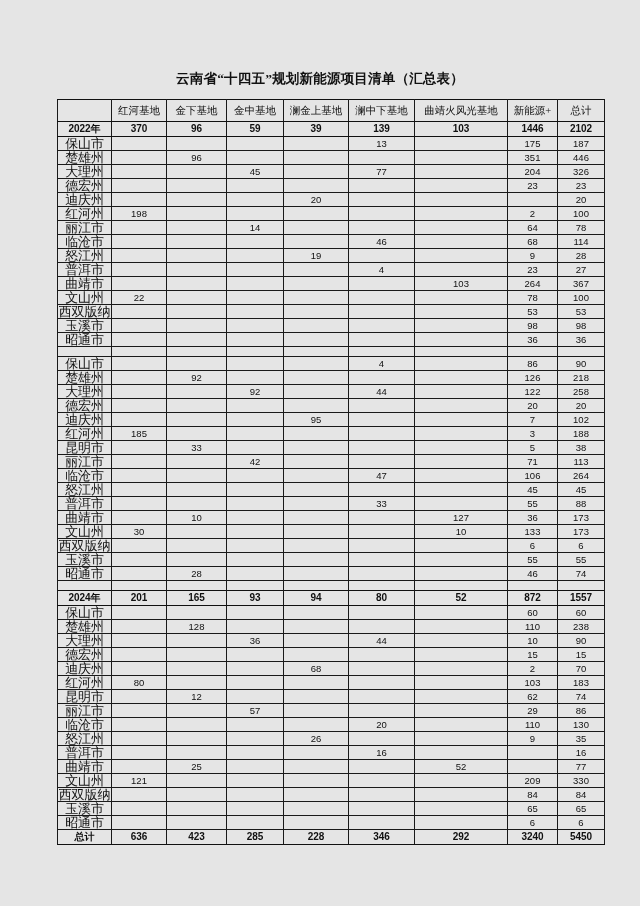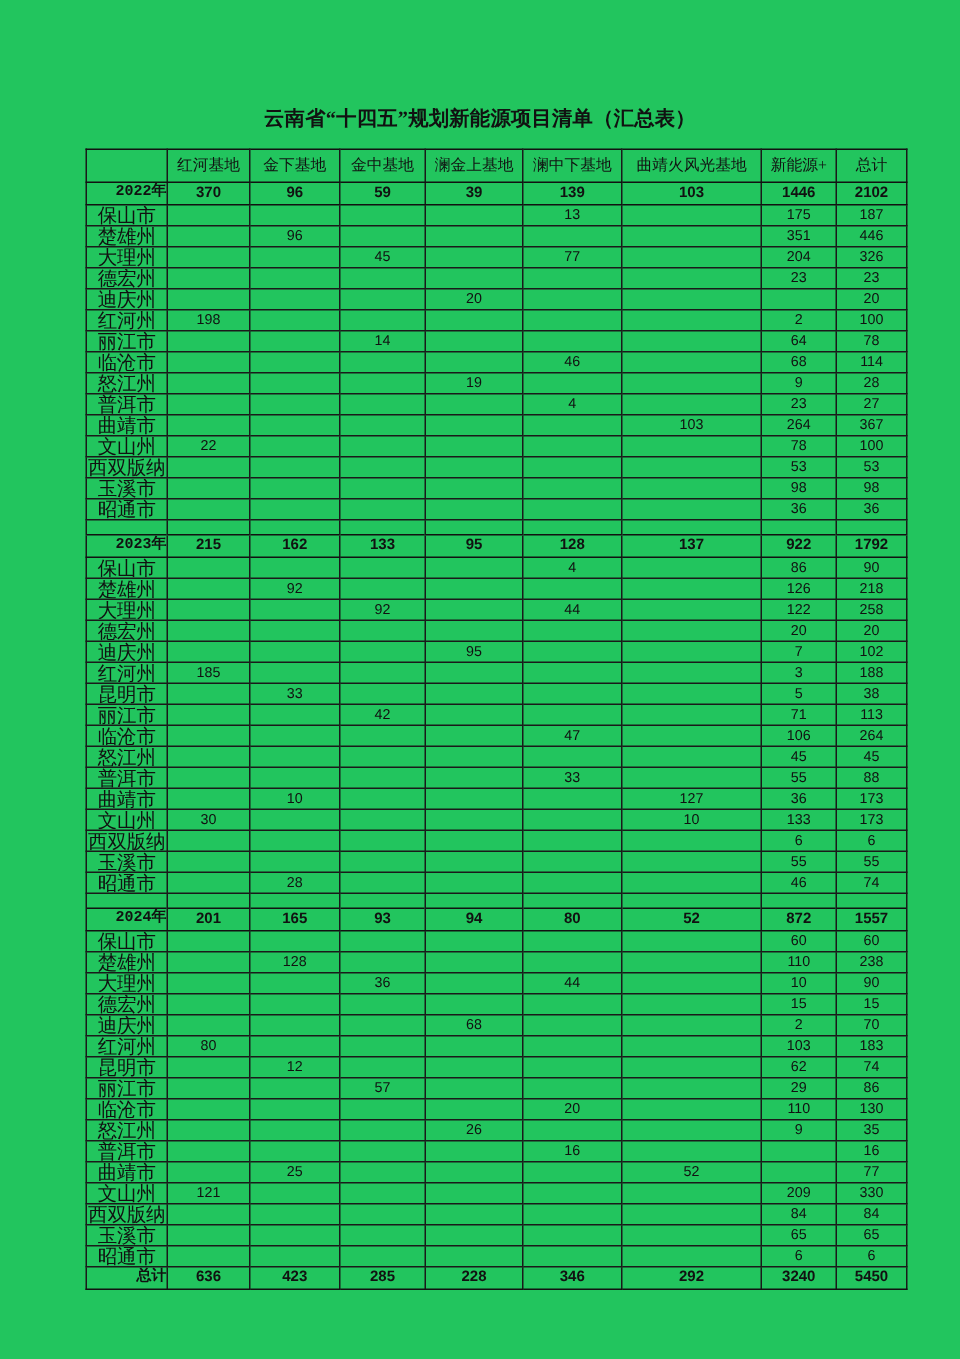--- a/index.html
+++ b/index.html
@@ -13,21 +13,21 @@
     font-family: "Liberation Serif", "DejaVu Serif", serif;
     color: #111111;
     position: relative;
     overflow: hidden;
   }
   #page {
     position: absolute;
     left: 0; top: 0;
     width: 640px;
     height: 906px;
-    background: #22c55e;
+    background: #e5e5e5;
   }
   #doc-title {
     position: absolute;
     left: 0;
     top: 70px;
     width: 640px;
     text-align: center;
     font-size: 13.5px;
     font-weight: bold;
     letter-spacing: 0.2px;
@@ -99,23 +99,22 @@
     border-right: 1px solid #1a1a1a;
     border-top: none;
     border-bottom: none;
   }
   td.rowlabel {
     font-family: "Liberation Serif", "DejaVu Serif", serif;
     font-size: 13px;
     letter-spacing: -0.1px;
   }
   tr.year-row td.rowlabel, tr.total-row td.rowlabel {
-    font-family: Liberation Mono, monospace;
+    font-family: Liberation Sans, sans-serif;
     letter-spacing: 0;
-    text-align: right;
   }
   td.num { font-family: "Liberation Sans", "DejaVu Sans", sans-serif; font-size: 9.5px; }
 </style>
 </head>
 <body>
 
 <div id="page">
 
   <div id="doc-title">云南省“十四五”规划新能源项目清单（汇总表）</div>
 
@@ -324,31 +323,20 @@
             <td></td>
             <td></td>
             <td></td>
             <td></td>
             <td></td>
             <td></td>
             <td></td>
             <td></td>
             <td></td>
           </tr>
-          <tr class="year-row">
-            <td class="rowlabel">2023年</td>
-            <td class="num">215</td>
-            <td class="num">162</td>
-            <td class="num">133</td>
-            <td class="num">95</td>
-            <td class="num">128</td>
-            <td class="num">137</td>
-            <td class="num">922</td>
-            <td class="num">1792</td>
-          </tr>
           <tr>
             <td class="rowlabel">保山市</td>
             <td class="num"></td>
             <td class="num"></td>
             <td class="num"></td>
             <td class="num"></td>
             <td class="num">4</td>
             <td class="num"></td>
             <td class="num">86</td>
             <td class="num">90</td>

